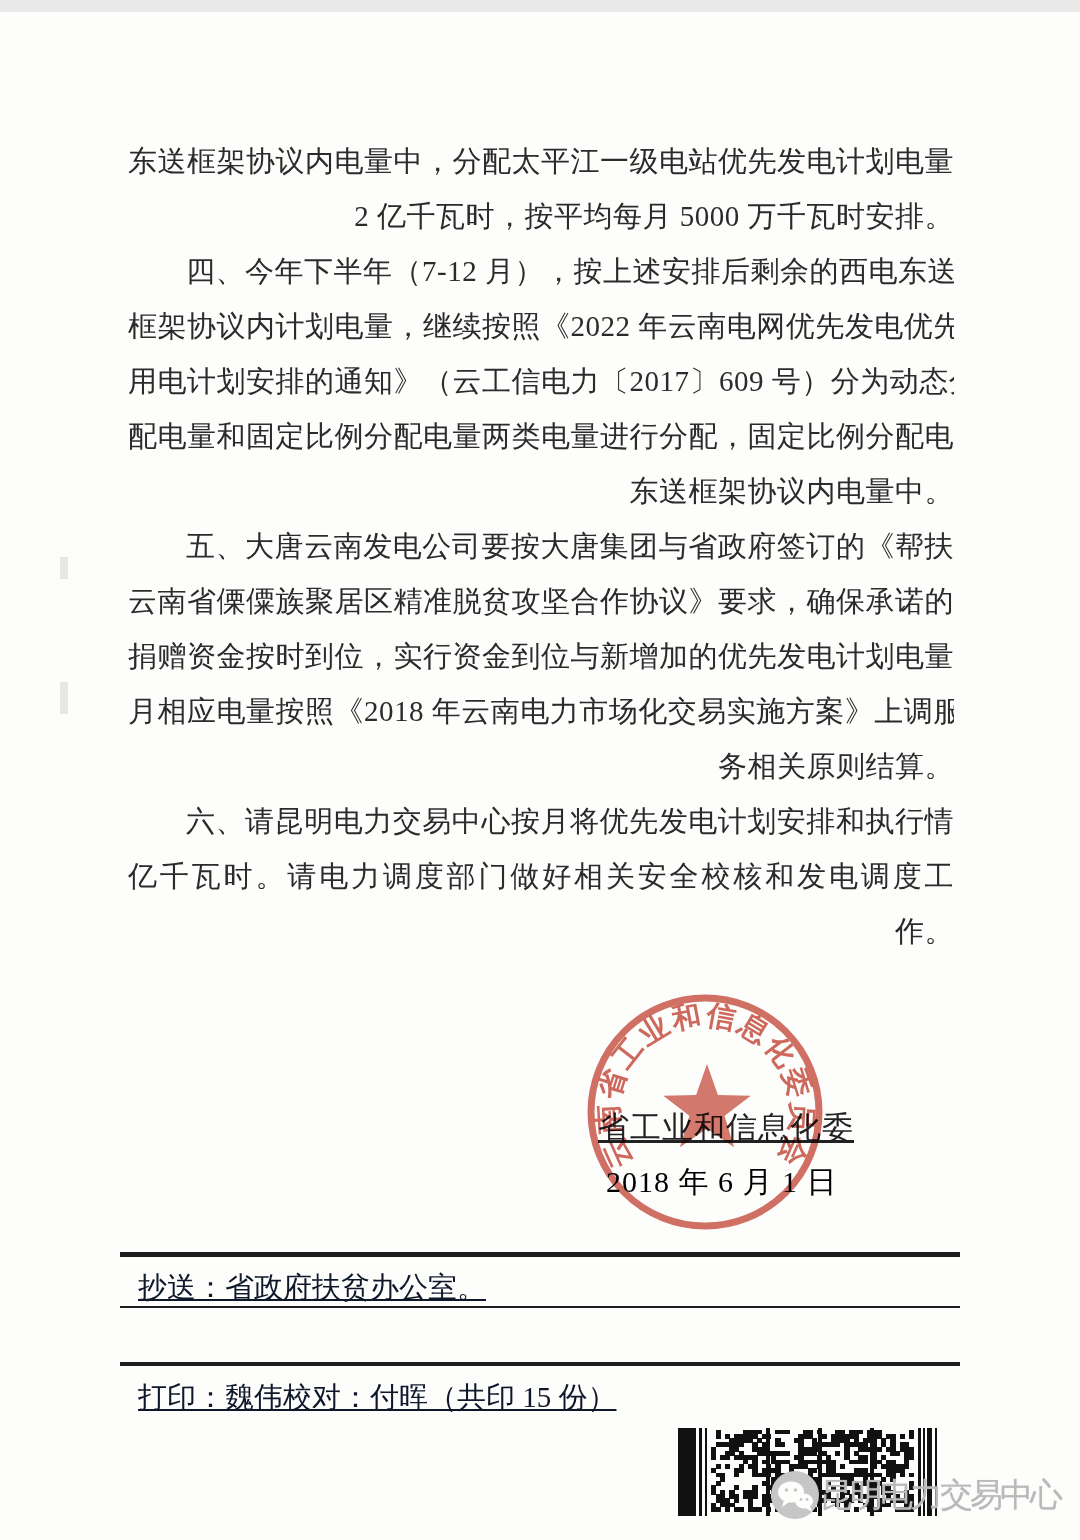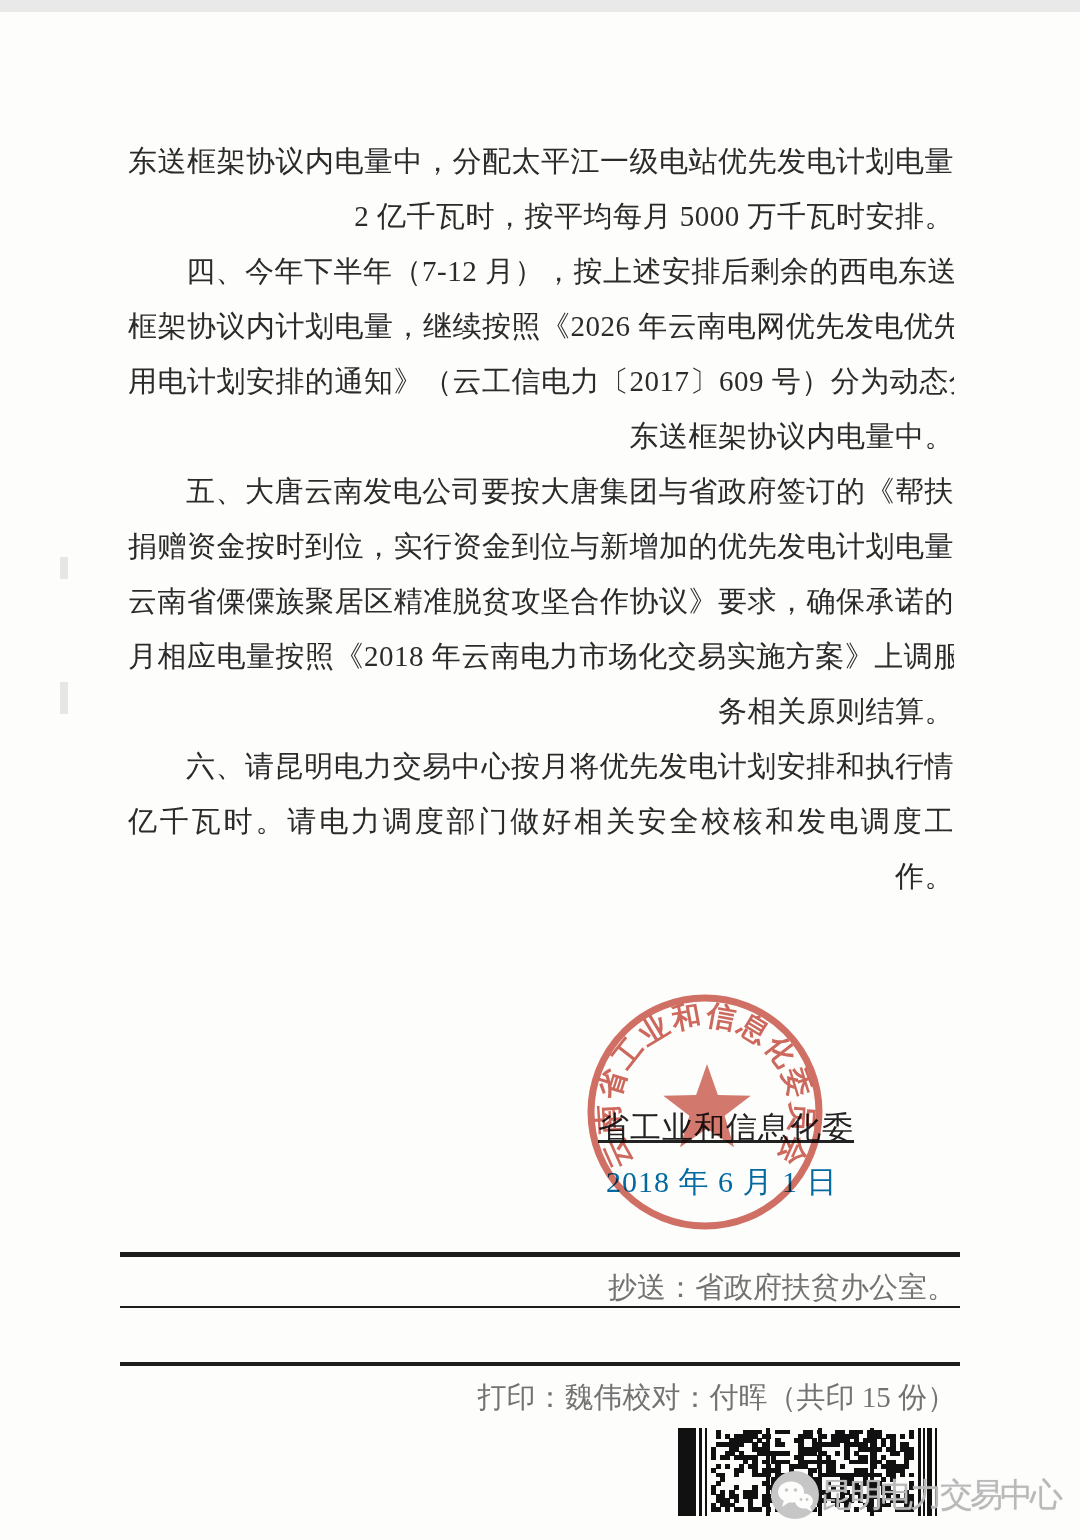--- a/index.html
+++ b/index.html
@@ -26,38 +26,38 @@
   .body-text p.end{text-align:right;}
   .body-text p.indent{text-indent:2em;}
 
   
   .sig-org{
     position:absolute;left:598px;top:1096px;
     font-size:31px;letter-spacing:1px;line-height:40px;color:#222;text-decoration:underline;
   }
   .sig-date{
     position:absolute;left:606px;top:1150px;
-    font-size:30px;letter-spacing:1px;line-height:40px;color:#0369a1;
+    font-size:30px;letter-spacing:1px;line-height:40px;color:#000000;
   }
 
   
   .seal{
     position:absolute;left:552px;top:948px;width:310px;height:310px;
     mix-blend-mode:multiply;opacity:0.82;
   }
 
   
   .rule{position:absolute;left:120px;width:840px;background:#1d1d1d;}
   .rule.r1{top:1240px;height:5px;}
   .rule.r2{top:1294px;height:2px;}
   .rule.r3{top:1350px;height:4px;}
   .f-row{
     position:absolute;left:138px;width:818px;
-    font-size:29px;line-height:40px;color:#737373;
-    display:flex;justify-content:flex-end;white-space:nowrap;
+    font-size:29px;line-height:40px;color:#0f172a;
+    display:flex;justify-content:flex-start;white-space:nowrap;text-decoration:underline;
   }
   .f-row.cc{top:1255px;}
   .f-row.issue{top:1311px;}
   .f-row.print{top:1365px;}
 
   
   .barcode{position:absolute;left:678px;top:1416px;width:262px;height:88px;z-index:1;}
   .barcode svg{display:block;width:100%;height:100%;}
   .watermark{
     position:absolute;left:770px;top:1458px;z-index:2;
@@ -79,26 +79,27 @@
 
 <div class="page">
 
   <div class="artifact a1"></div>
   <div class="artifact a2"></div>
 
   <div class="body-text">
     <p class="line fill">东送框架协议内电量中，分配太平江一级电站优先发电计划电量</p>
     <p class="line end">2 亿千瓦时，按平均每月 5000 万千瓦时安排。</p>
     <p class="line fill indent">四、今年下半年（7-12 月），按上述安排后剩余的西电东送</p>
-    <p class="line fill">框架协议内计划电量，继续按照《2026 年云南电网优先发电优先</p>
+    <p class="line fill">框架协议内计划电量，继续按照《2022 年云南电网优先发电优先</p>
     <p class="line fill">用电计划安排的通知》（云工信电力〔2017〕609 号）分为动态分</p>
+    <p class="line fill">配电量和固定比例分配电量两类电量进行分配，固定比例分配电</p>
     <p class="line end">东送框架协议内电量中。</p>
     <p class="line fill indent">五、大唐云南发电公司要按大唐集团与省政府签订的《帮扶</p>
+    <p class="line fill">云南省傈僳族聚居区精准脱贫攻坚合作协议》要求，确保承诺的</p>
     <p class="line fill">捐赠资金按时到位，实行资金到位与新增加的优先发电计划电量</p>
-    <p class="line fill">云南省傈僳族聚居区精准脱贫攻坚合作协议》要求，确保承诺的</p>
     <p class="line fill">月相应电量按照《2018 年云南电力市场化交易实施方案》上调服</p>
     <p class="line end">务相关原则结算。</p>
     <p class="line fill indent">六、请昆明电力交易中心按月将优先发电计划安排和执行情</p>
     <p class="line fill">亿千瓦时。请电力调度部门做好相关安全校核和发电调度工</p>
     <p class="line end">作。</p>
   </div>
 
   <div class="sig-org">省工业和信息化委</div>
   <div class="sig-date">2018 年 6 月 1 日</div>
 

